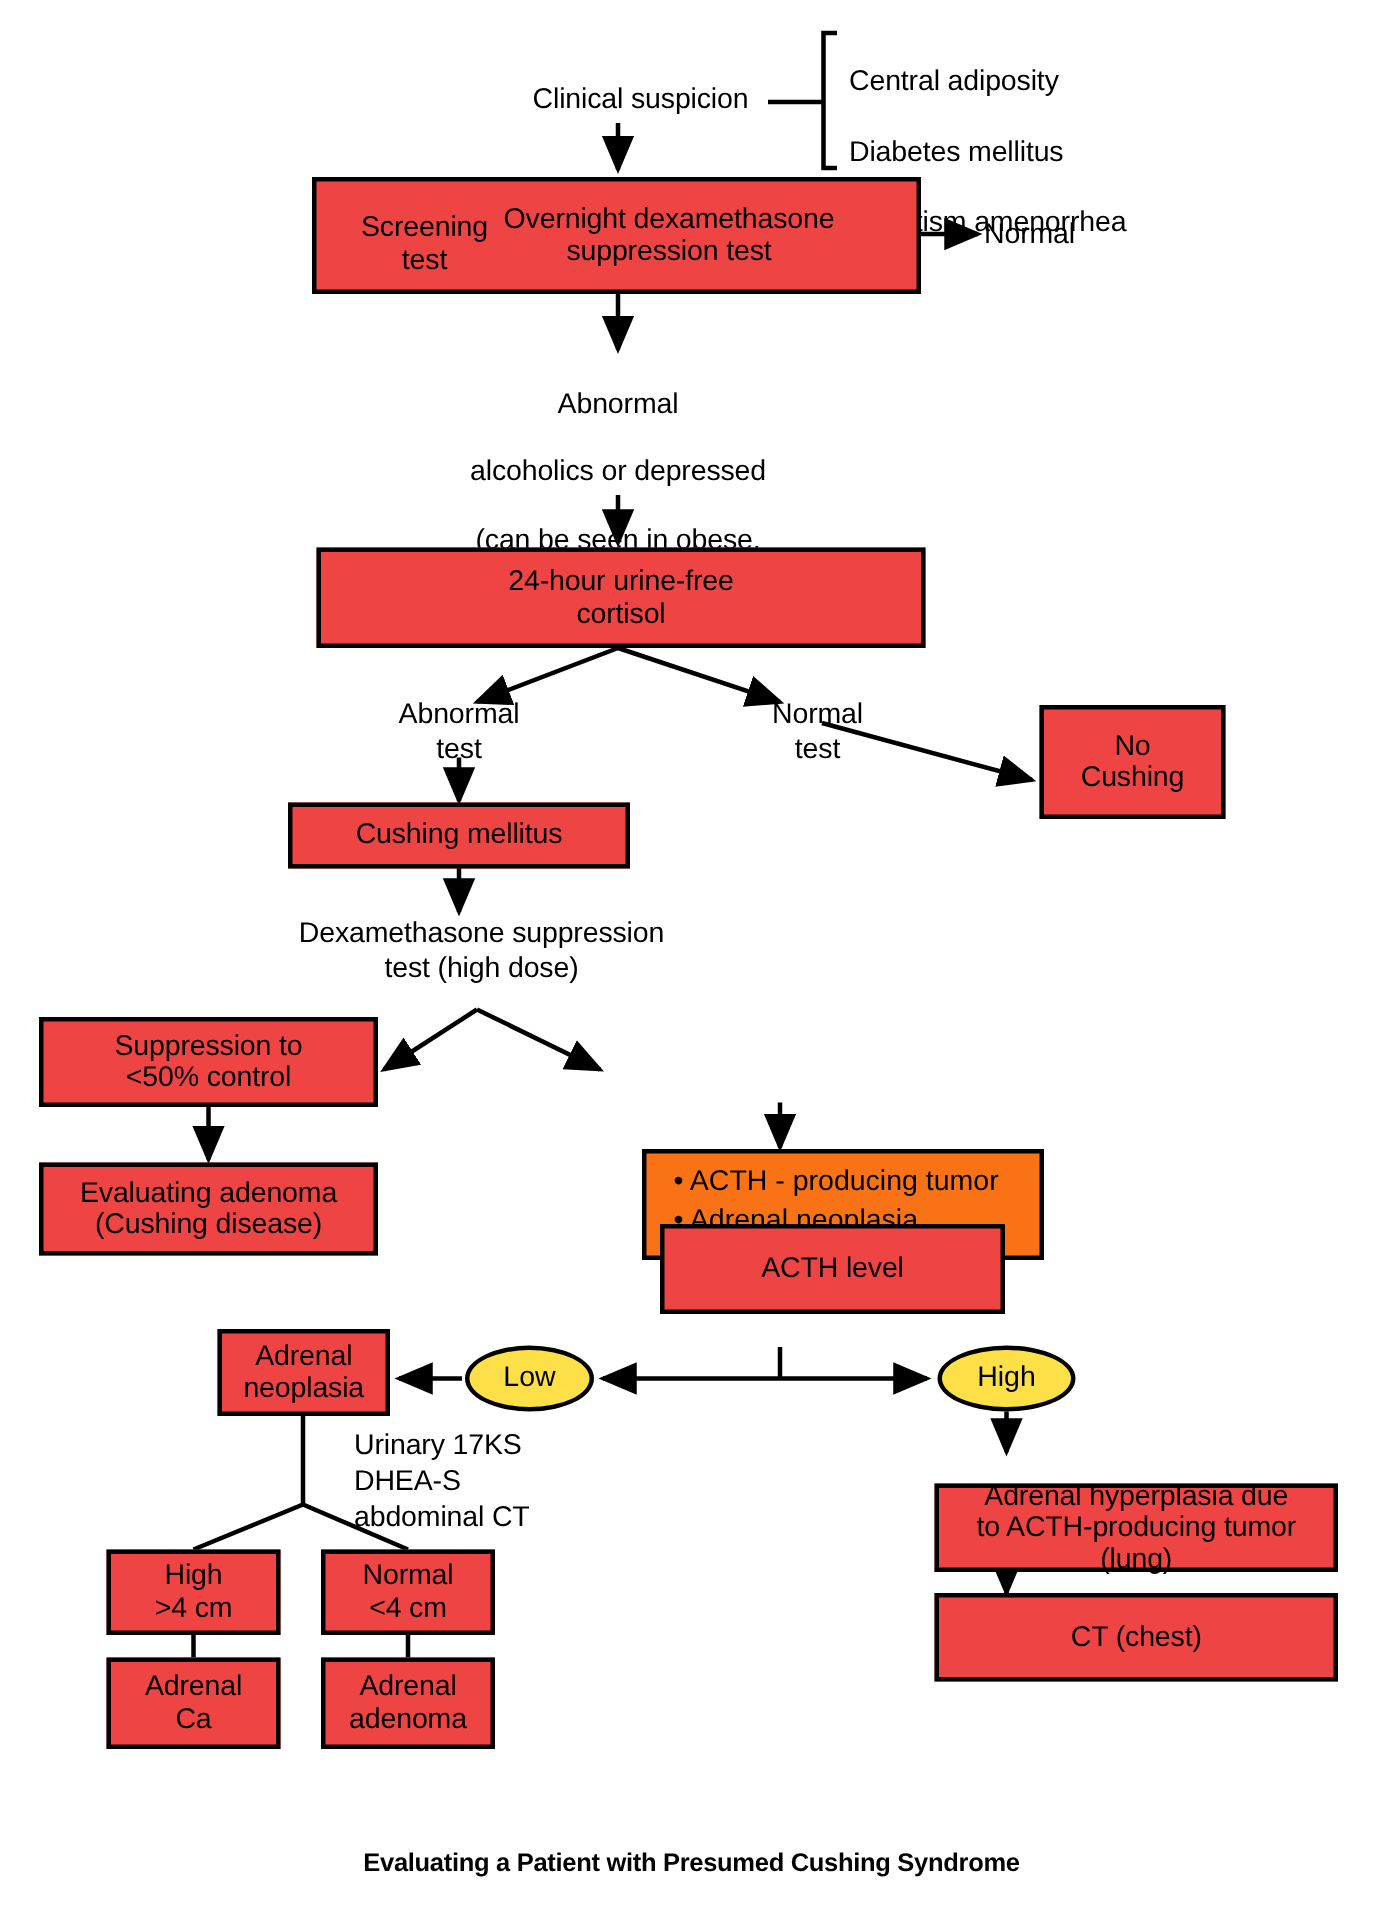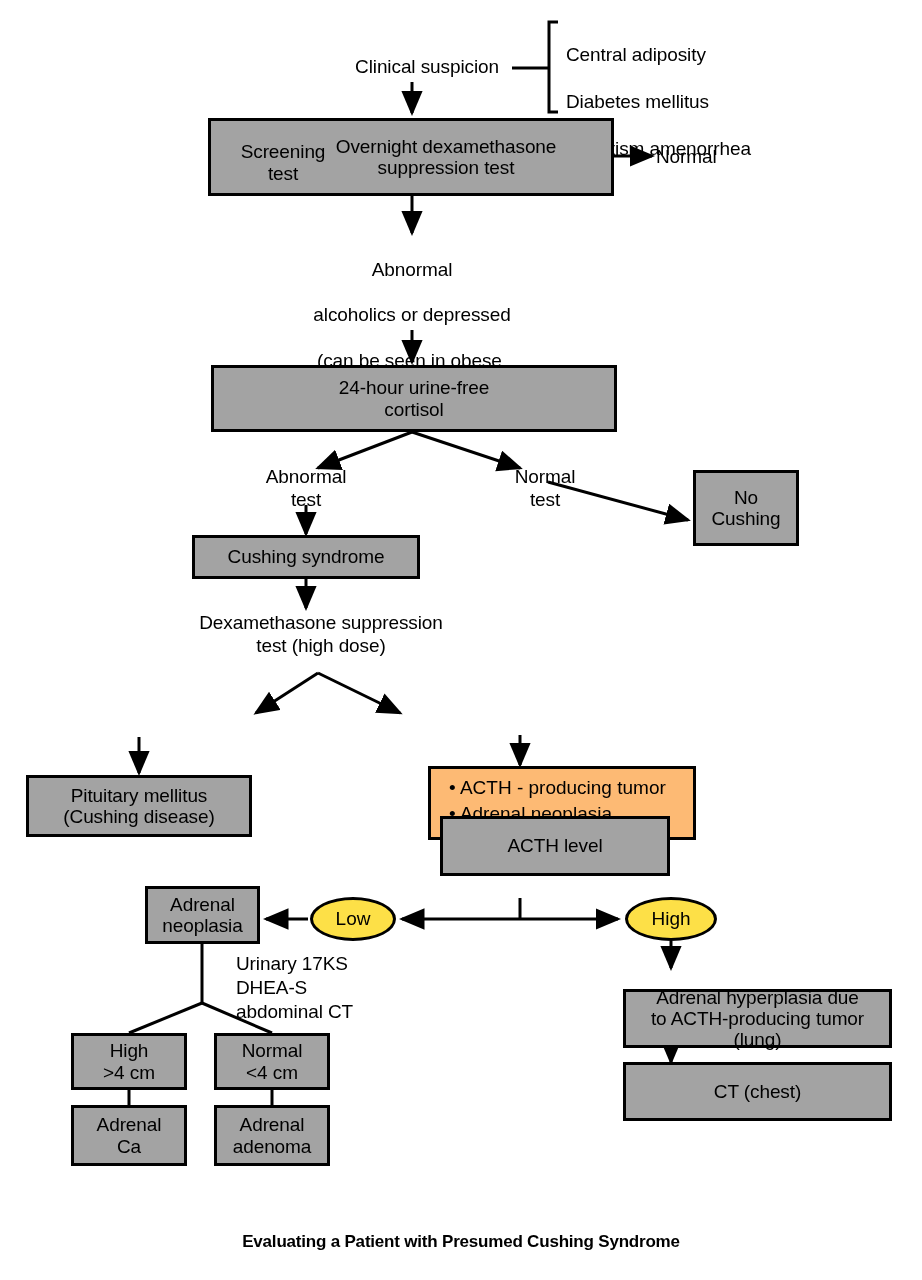--- a/index.html
+++ b/index.html
@@ -15,21 +15,21 @@
     font-family: "Liberation Sans", sans-serif;
     color: #000000;
     overflow: hidden;
     border-radius: 28px;
   }
   
   .box {
     position: absolute;
     box-sizing: border-box;
     border: 3px solid #000;
-    background: #a3a3a3;
+    background: #ef4444;
     display: flex;
     align-items: center;
     justify-content: center;
     text-align: center;
     font-size: 19px;
     line-height: 1.12;
     letter-spacing: -0.1px;
   }
   .box .txt { white-space: pre-line; display: block; }
   .oval {
@@ -50,21 +50,21 @@
     line-height: 1.2;
     white-space: pre-line;
     text-align: center;
     letter-spacing: -0.1px;
   }
   .label.left { text-align: left; }
   .bullets {
     position: absolute;
     box-sizing: border-box;
     border: 3px solid #000;
-    background: #fdba74;
+    background: #f97316;
     font-size: 19px;
     line-height: 1.35;
     padding: 6px 0 6px 18px;
     text-align: left;
   }
   .bullets div { white-space: pre; }
   svg.overlay {
     position: absolute;
     left: 0; top: 0;
     width: 922px; height: 1280px;
@@ -193,35 +193,39 @@
     <span class="txt">24-hour urine-free
 cortisol</span>
   </div>
 
   <div class="label" style="left:246px; top:466px; width:120px;">Abnormal
 test</div>
 
   <div class="label" style="left:490px; top:466px; width:110px;">Normal
 test</div>
 
-  <div class="box" style="left:693px; top:470px; width:106px; height:76px;">
+  <div class="box" style="left:693px; top:470px; width:124px; height:76px;">
     <span class="txt">No
 Cushing</span>
   </div>
 
   <div class="box" style="left:192px; top:535px; width:228px; height:44px;">
-    <span class="txt">Cushing syndrome</span>
+    <span class="txt">Cushing mellitus</span>
   </div>
 
   <div class="label" style="left:176px; top:612px; width:290px;">Dexamethasone suppression
 test (high dose)</div>
 
+  <div class="box" style="left:26px; top:678px; width:226px; height:60px;">
+    <span class="txt">Suppression to
+&lt;50% control</span>
+  </div>
 
   <div class="box" style="left:26px; top:775px; width:226px; height:62px;">
-    <span class="txt">Pituitary mellitus
+    <span class="txt">Evaluating adenoma
 (Cushing disease)</span>
   </div>
 
 
   <div class="bullets" style="left:428px; top:766px; width:268px; height:74px;">
     <div>• ACTH - producing tumor</div>
     <div>• Adrenal neoplasia</div>
   </div>
 
   <div class="box" style="left:440px; top:816px; width:230px; height:60px;">

